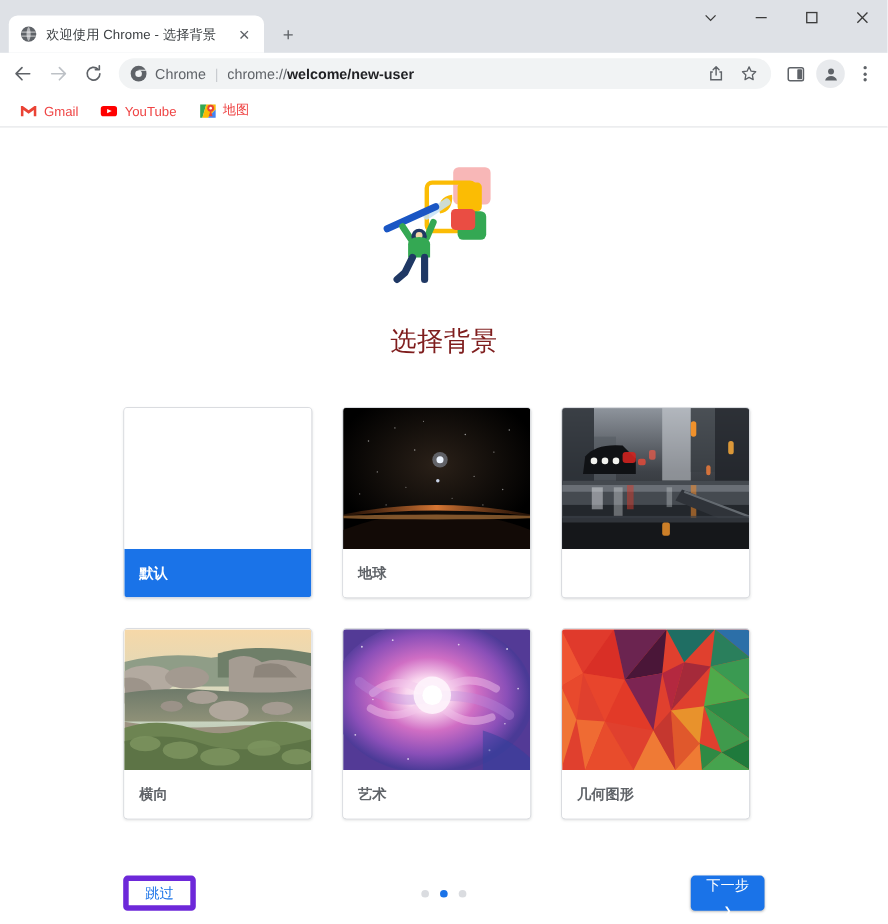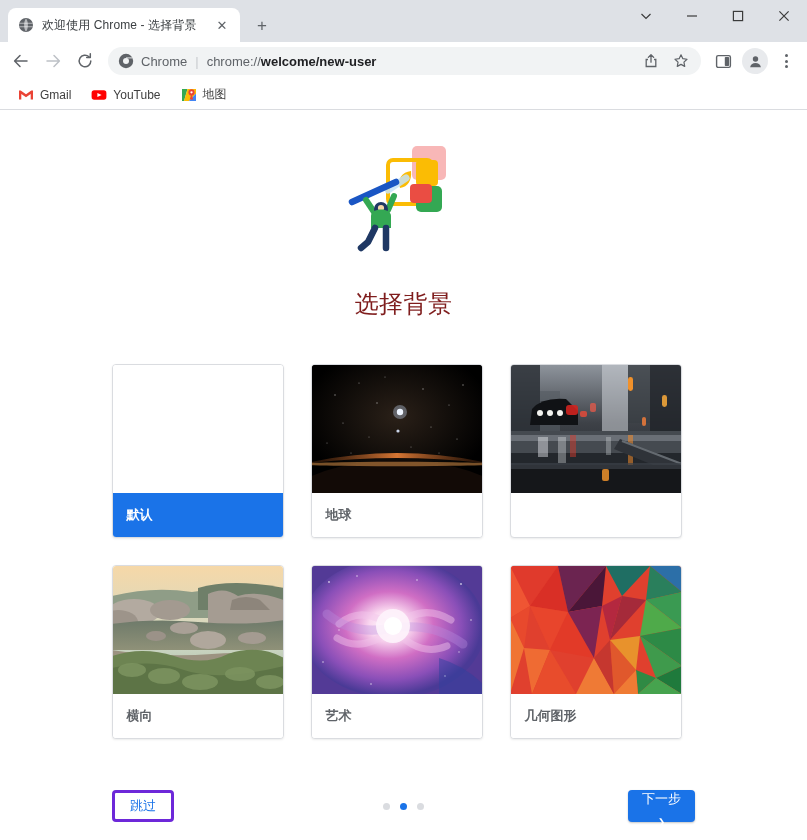--- a/index.html
+++ b/index.html
@@ -6,21 +6,21 @@
   html, body {
     width: 807px; height: 840px;
     font-family: "Liberation Sans", "DejaVu Sans", sans-serif;
     background: #ffffff;
     overflow: hidden;
   }
 
   
   .tabstrip {
     position: relative;
-    height: 42px;
+    height: 48px;
     background: #dee1e6;
     display: flex;
     align-items: flex-end;
     padding-left: 8px;
   }
   .tab {
     position: relative;
     height: 34px;
     width: 232px;
     background: #ffffff;
@@ -155,21 +155,21 @@
     align-items: center;
     padding-left: 10px;
     gap: 4px;
     border-bottom: 1px solid #dadce0;
   }
   .bm {
     display: flex; align-items: center; gap: 6px;
     padding: 3px 8px;
     border-radius: 4px;
     font-size: 12px;
-    color: #404040;
+    color: #ef4444;
     white-space: nowrap;
   }
   .bm-ico { width: 16px; height: 16px; flex: 0 0 16px; display: block; }
 
   
   .page {
     position: relative;
     height: 736px;
     background: #ffffff;
     overflow: hidden;
@@ -242,21 +242,21 @@
     bottom: 22px;
     height: 36px;
     display: flex;
     align-items: center;
     padding: 0 112px;
   }
   .btn-skip {
     height: 32px;
     min-width: 62px;
     padding: 0 15px;
-    border: 3px solid #6d28d9;
+    border: 5px solid #6d28d9;
     border-radius: 4px;
     background: #fff;
     color: #1a73e8;
     font-size: 13px;
     font-family: inherit;
     display: flex; align-items: center; justify-content: center;
   }
   .dots {
     position: absolute;
     left: 0; right: 0;

